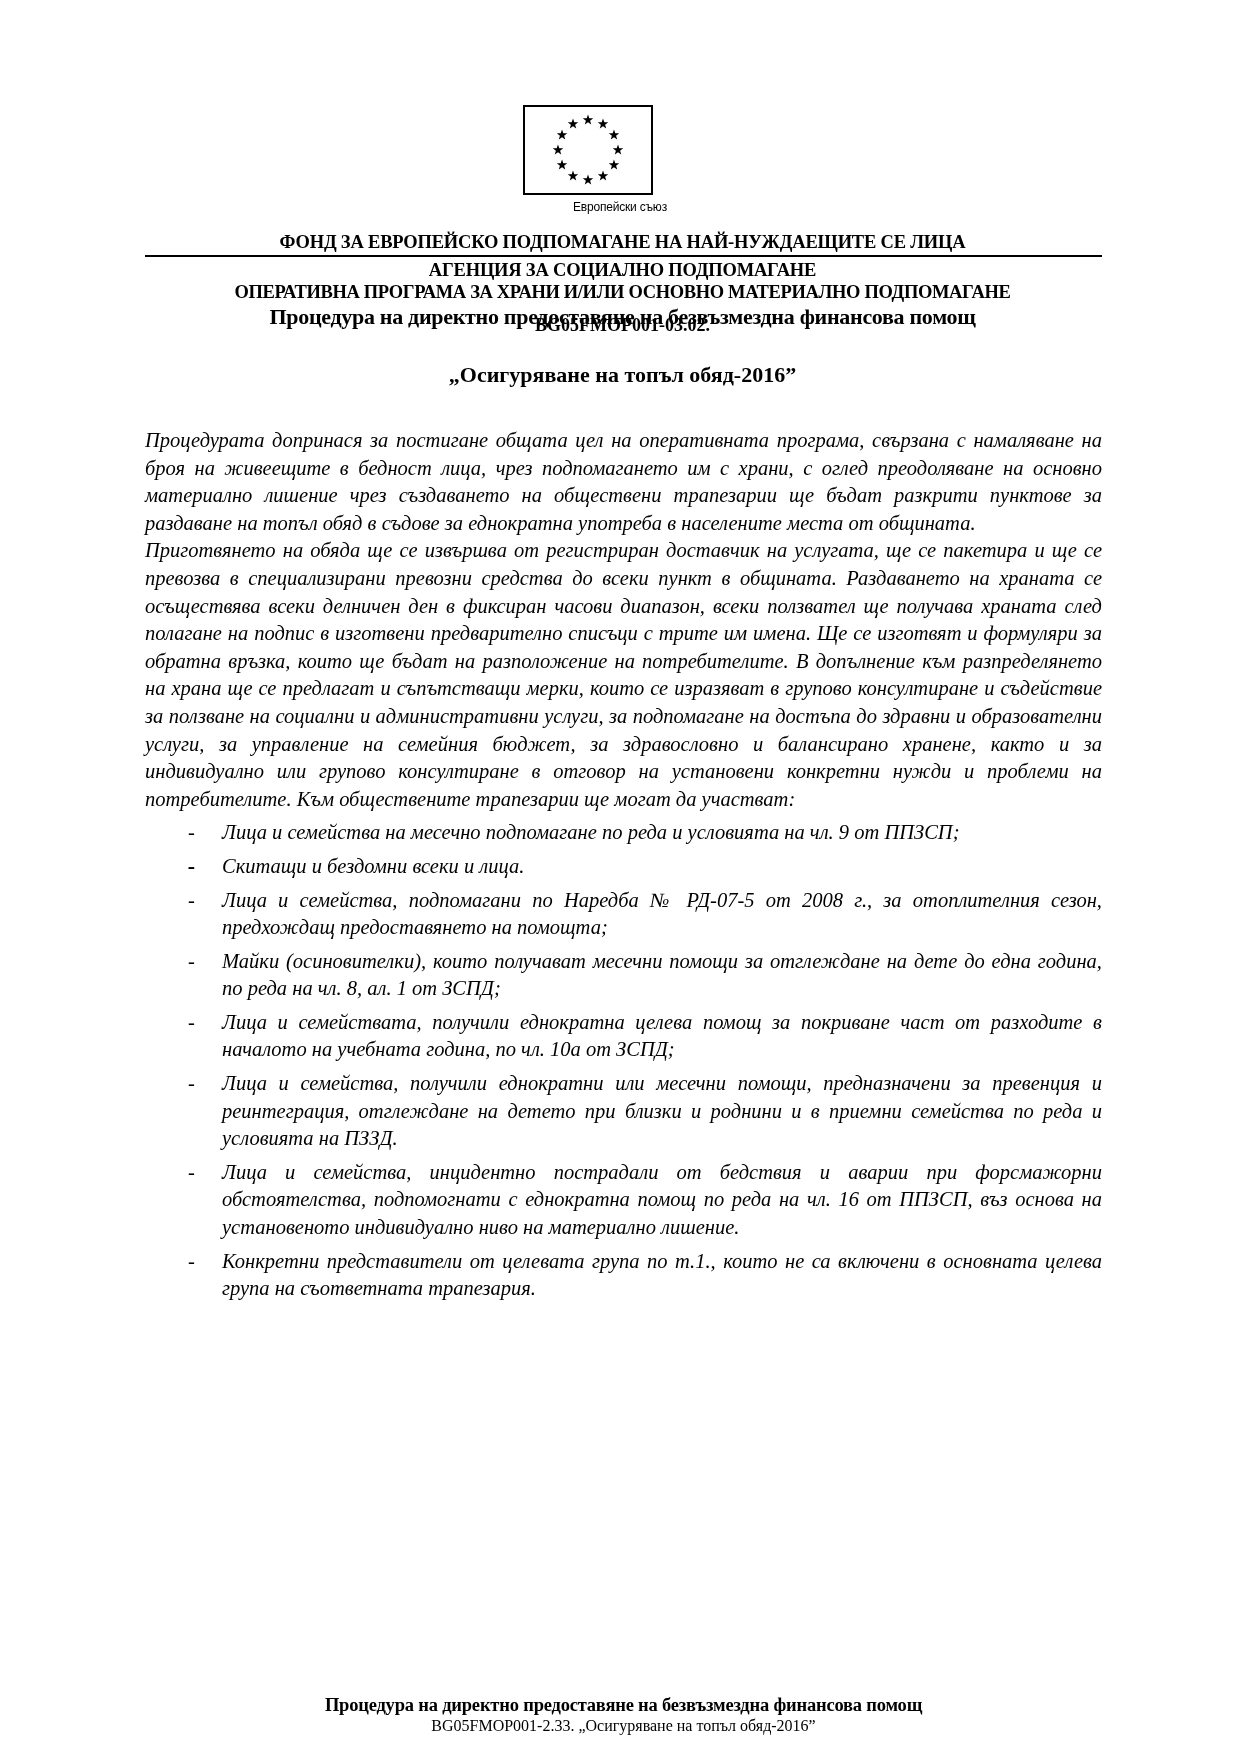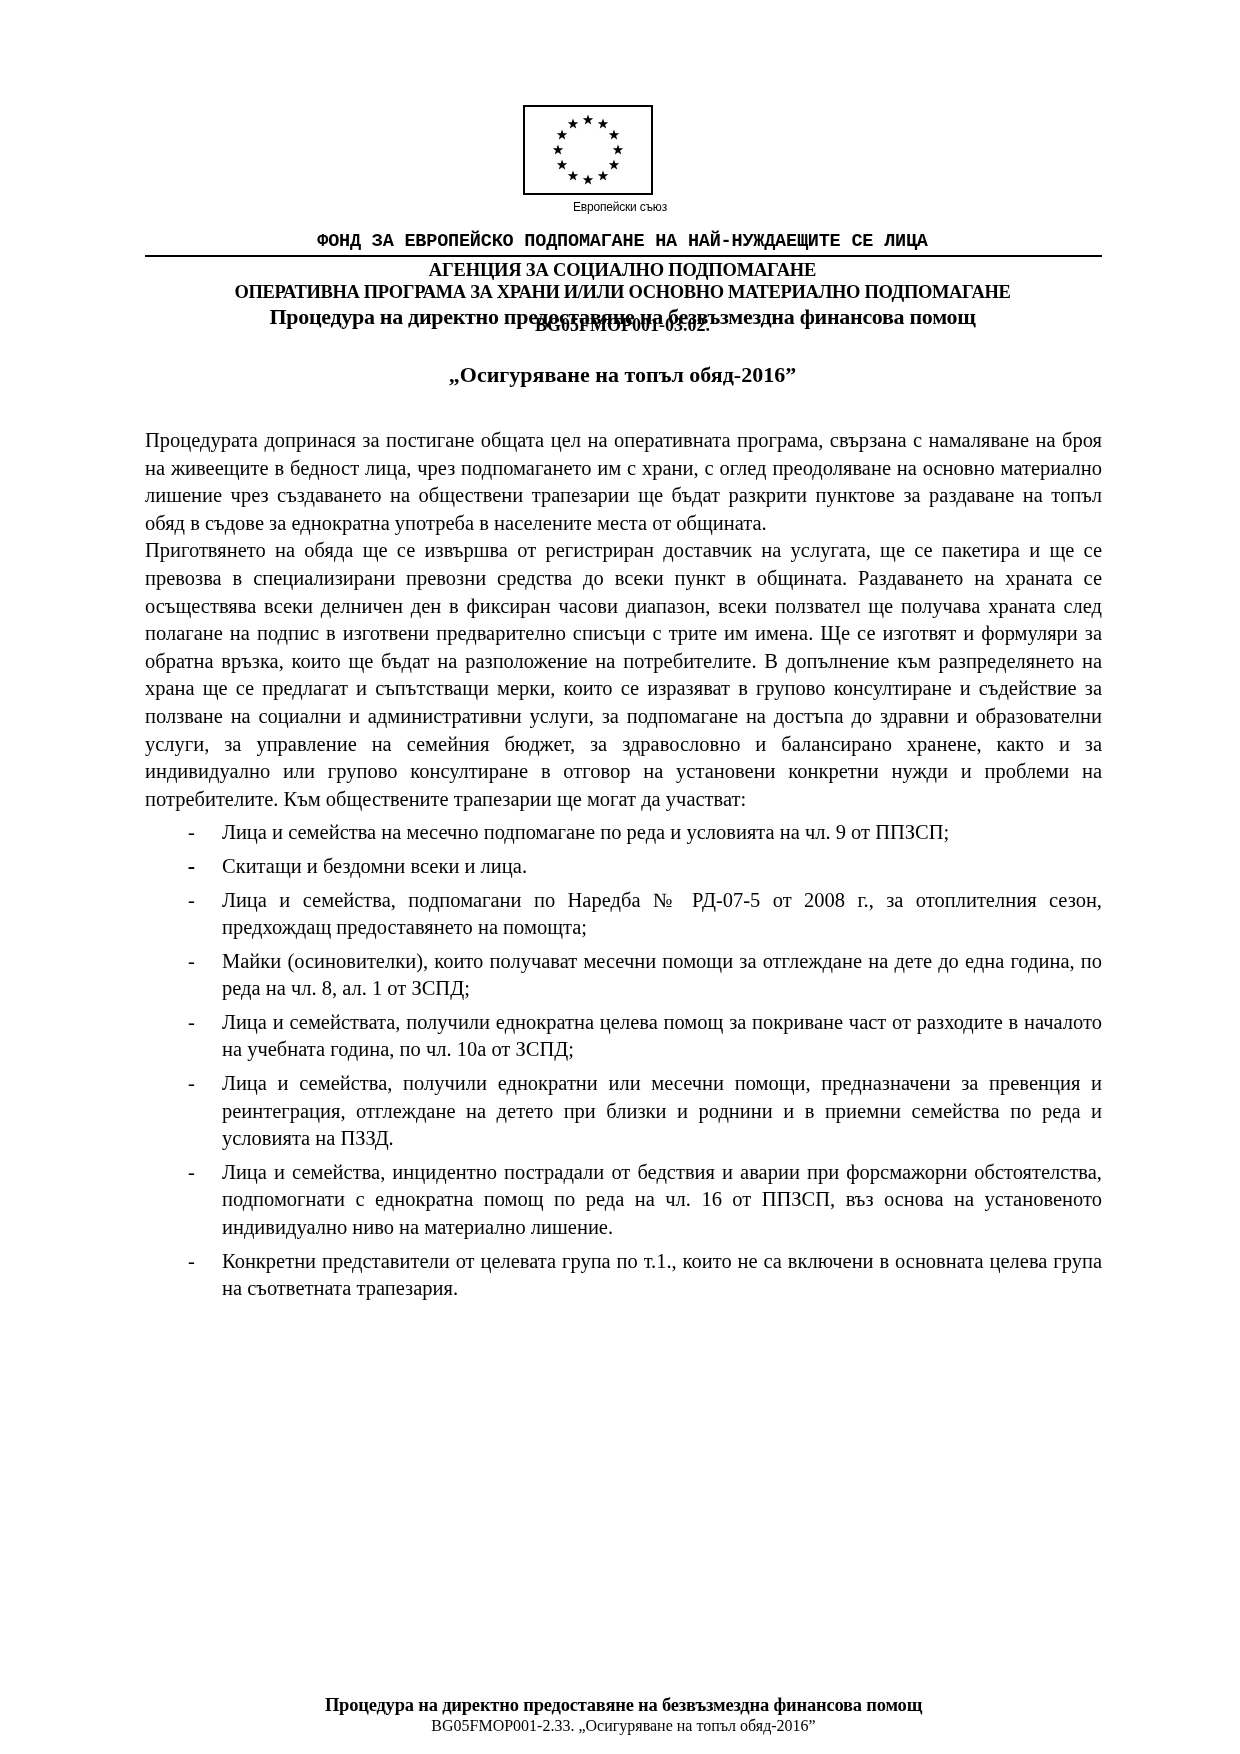--- a/index.html
+++ b/index.html
@@ -51,21 +51,20 @@
     width: 955px;
     text-align: center;
     white-space: nowrap;
     line-height: 1;
   }
   .hdr-fund {
     top: 191px;
     font-size: 18.5px;
     font-weight: bold;
     letter-spacing: -0.2px;
-    font-family: Liberation Mono, monospace;
   }
   .hdr-rule {
     position: absolute;
     left: 145px;
     top: 213px;
     width: 957px;
     height: 0;
     border-top: 2px solid #000;
   }
   .hdr-agency {
@@ -98,20 +97,21 @@
   }
   
   .body {
     position: absolute;
     left: 145px;
     top: 385px;
     width: 957px;
     font-size: 20.5px;
     line-height: 27.6px;
     text-align: justify;
+    font-style: italic;
   }
   .body p {
     margin: 0;
     text-indent: 0;
   }
   .list {
     list-style: none;
     margin: 0;
     padding: 0;
   }

